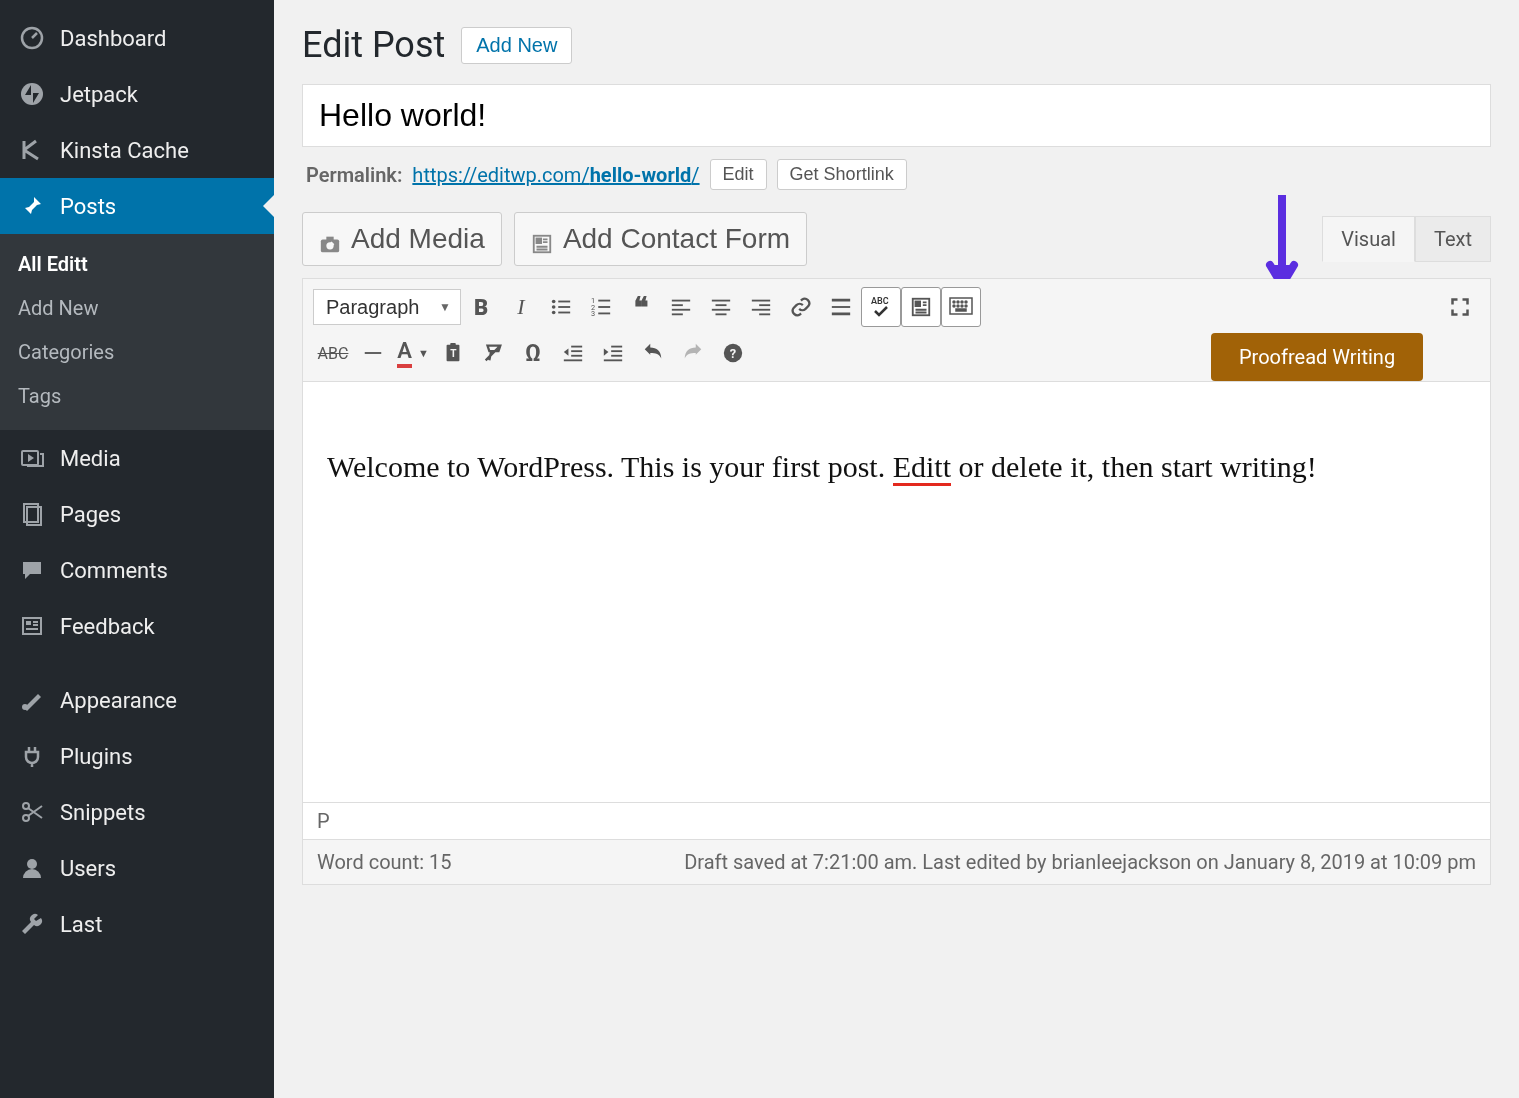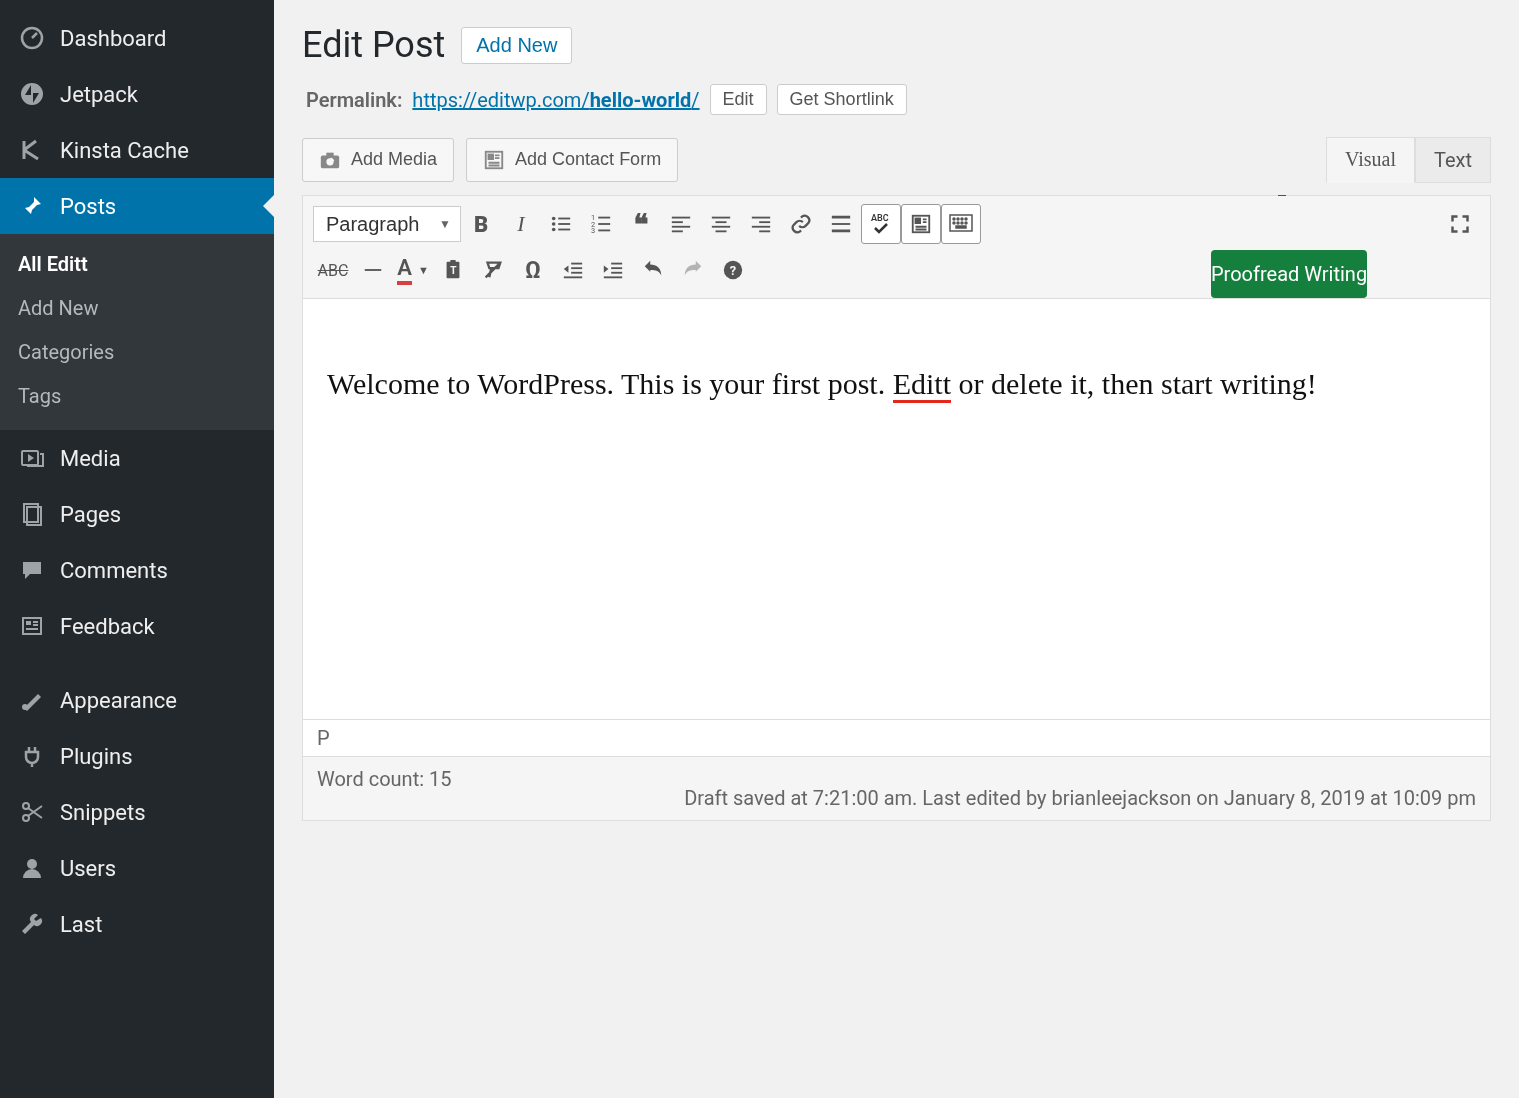--- a/index.html
+++ b/index.html
@@ -23,42 +23,42 @@
 .page-title { font-size: 36px; font-weight: 400; color: #23282d; }
 .btn-secondary { background: #fff; border: 1px solid #ccc; color: #0073aa; padding: 6px 14px; font-size: 20px; border-radius: 3px; cursor: pointer; }
 .btn-secondary.small { font-size: 18px; padding: 4px 12px; color: #555; }
 .title-input { width: 100%; font-size: 32px; padding: 12px 16px; border: 1px solid #ddd; background: #fff; }
 .permalink-row { display: flex; align-items: center; gap: 10px; margin: 12px 0 22px 4px; font-size: 20px; color: #666; flex-wrap: wrap; }
 .permalink-row .pl-label { font-weight: 600; }
 .permalink-row a { color: #0073aa; text-decoration: underline; }
 .permalink-row a .slug { font-weight: 700; }
 
 .media-row { display: flex; gap: 12px; align-items: center; margin-bottom: 12px; }
-.media-btn { background: #f7f7f7; border: 1px solid #ccc; padding: 10px 16px; font-size: 18px; color: #555; border-radius: 3px; display: flex; align-items: flex-start; gap: 10px; cursor: pointer; }
+.media-btn { background: #f7f7f7; border: 1px solid #ccc; padding: 10px 16px; font-size: 28px; color: #555; border-radius: 3px; display: flex; align-items: flex-end; gap: 10px; cursor: pointer; }
 .tabs { margin-left: auto; display: flex; }
 .tab { padding: 10px 18px; font-size: 20px; color: #555; border: 1px solid #ddd; background: #ebebeb; cursor: pointer; }
-.tab.act { background: #f5f5f5; border-bottom-color: #f5f5f5; font-family: Liberation Serif, serif; }
+.tab.act { background: #f5f5f5; border-bottom-color: #f5f5f5; }
 
 .editor { border: 1px solid #ddd; background: #fff; }
 .toolbar { background: #f5f5f5; border-bottom: 1px solid #ddd; padding: 8px 10px; display: flex; flex-direction: column; gap: 6px; position: relative; }
 .trow { display: flex; align-items: center; }
 .fmt-select { background: #fff; border: 1px solid #ccc; padding: 6px 40px 6px 12px; font-size: 20px; color: #333; appearance: none; position: relative; }
 .sel-wrap { position: relative; }
 .sel-wrap::after { content: "▼"; position: absolute; right: 10px; top: 50%; transform: translateY(-50%); font-size: 12px; color: #666; pointer-events: none; }
 .tbtn { width: 40px; height: 40px; display: flex; align-items: center; justify-content: center; color: #555; font-size: 22px; border-radius: 3px; cursor: pointer; }
 .tbtn.boxed { border: 1px solid #999; background: #fff; }
 .tbtn.right { margin-left: auto; }
-.tooltip { position: absolute; background: #15803d; color: #fff; padding: 12px 0; font-size: 20px; border-radius: 4px; top: 54px; left: 908px; z-index: 5; }
+.tooltip { position: absolute; background: #a16207; color: #fff; padding: 12px 28px; font-size: 20px; border-radius: 4px; top: 54px; left: 908px; z-index: 5; }
 
 .content { padding: 56px 24px 140px 24px; font-family: Georgia, serif; font-size: 30px; line-height: 1.9; color: #111; min-height: 420px; }
 .misspell { border-bottom: 3px solid #e3291e; }
 
 .status-path { border-top: 1px solid #ddd; padding: 6px 14px; color: #666; font-size: 20px; background:#fff; }
 .footer-row { border-top: 1px solid #ddd; background: #f5f5f5; padding: 10px 14px; display: flex; font-size: 20px; color: #666; }
-.footer-row .right { margin-left: auto; margin-top: 19px; }
+.footer-row .right { margin-left: auto; }
 
 
 .arrow { position: absolute; left: 988px; top: 195px; color: #5b2ee0; }
 
 svg { display: block; }
 </style>
 </head>
 <body>
 
 <div class="sidebar">
@@ -194,20 +194,21 @@
         <path d="M20 0 v80 M20 90 L8 70 M20 90 L32 70" stroke="#5b2ee0" stroke-width="8" fill="none" stroke-linecap="round"></path>
         <path d="M20 95 L6 70 H34 z" fill="#5b2ee0"></path>
       </svg>
   </div>
 
   <div class="page-head">
     <h1 class="page-title">Edit Post</h1>
     <button class="btn-secondary">Add New</button>
   </div>
 
+  <input class="title-input" value="Hello world!" style="">
 
   <div class="permalink-row">
     <span class="pl-label">Permalink:</span>
     <a href="#"><span>https://editwp.com/</span><span class="slug">hello-world</span><span>/</span></a>
     <button class="btn-secondary small">Edit</button>
     <button class="btn-secondary small">Get Shortlink</button>
   </div>
 
   <div class="media-row">
     <button class="media-btn">

